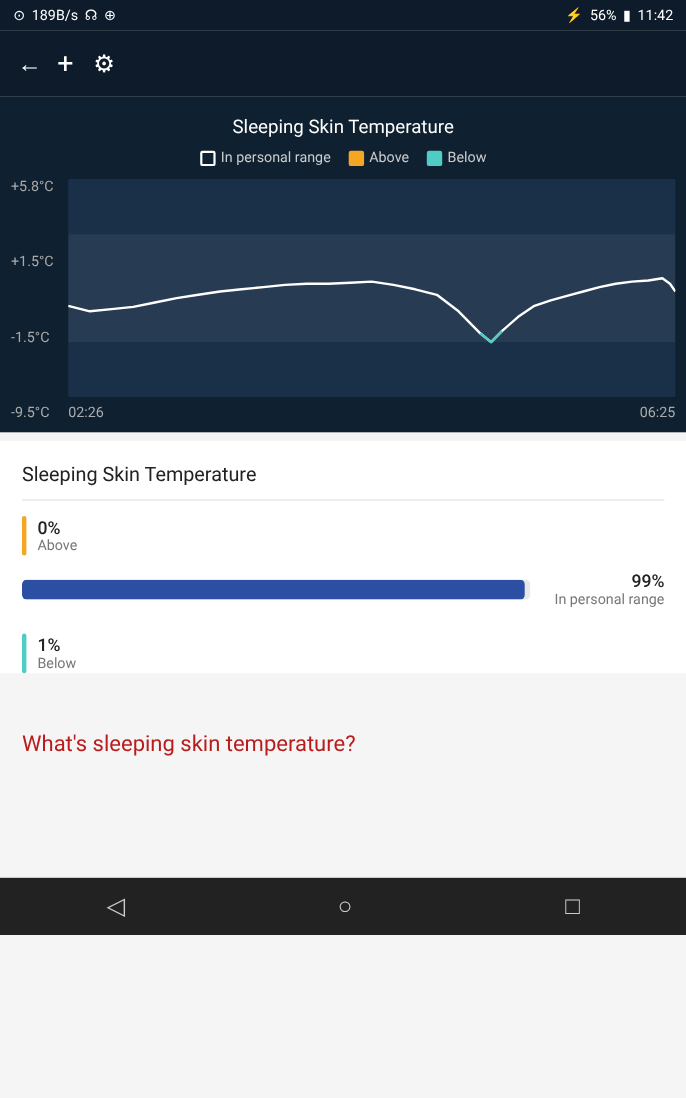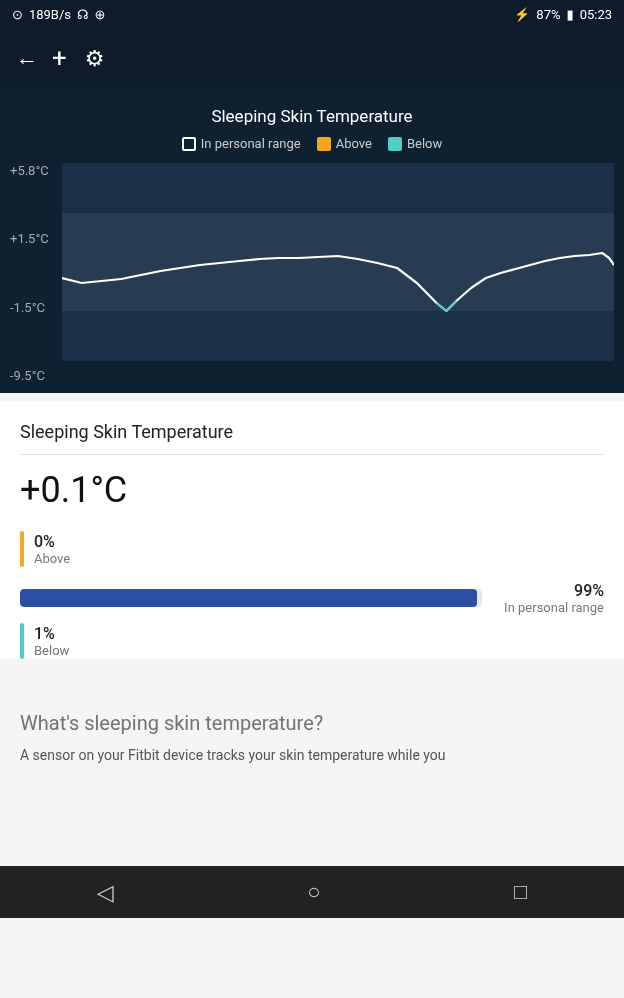--- a/index.html
+++ b/index.html
@@ -153,32 +153,32 @@
       width: 4px;
       height: 36px;
       border-radius: 2px;
       margin-right: 10px;
     }
 
     
     .stat-row-full {
       display: flex;
       align-items: center;
-      margin-bottom: 8px;
+      margin-bottom: 23px;
     }
 
     
     .whats-section {
       background: #f5f5f5;
       padding: 28px 20px 20px 20px;
       margin-top: 8px;
     }
     .whats-title {
       font-size: 20px;
-      color: #737373;
+      color: #b91c1c;
       margin-bottom: 10px;
     }
     .whats-body {
       font-size: 14px;
       color: #555;
       line-height: 1.5;
     }
 
     
     .bottom-nav {
@@ -202,23 +202,23 @@
 
 <div class="status-bar">
   <div class="status-left">
     <span>⊙</span>
     <span>189B/s</span>
     <span>☊</span>
     <span>⊕</span>
   </div>
   <div class="status-right">
     <span>⚡</span>
-    <span>87%</span>
+    <span>56%</span>
     <span>▮</span>
-    <span>05:23</span>
+    <span>11:42</span>
   </div>
 </div>
 
 <div class="header">
   <span class="header-back">←</span>
   <div class="header-icons">
     <span style="font-size:26px;">+</span>
     <span style="font-size:22px;">⚙</span>
   </div>
 </div>
@@ -298,26 +298,29 @@
           "></polyline>
 
         <polyline fill="none" stroke="#4ecdc4" stroke-width="2.2" stroke-linejoin="round" points="
             380,140
             390,148
             400,138
           "></polyline>
       </svg>
     </div>
 
+    <div class="chart-x-labels">
+      <span>02:26</span>
+      <span>06:25</span>
+    </div>
   </div>
 </div>
 
 <div class="stats-section">
   <div class="stats-title">Sleeping Skin Temperature</div>
-  <div class="temp-value">+0.1°C</div>
 
   <div class="stat-row">
     <div class="stat-side-bar stat-bar-yellow"></div>
     <div style="display:flex; flex-direction:column;">
       <span class="stat-pct">0%</span>
       <span class="stat-name">Above</span>
     </div>
   </div>
 
   <div class="stat-row-full">
@@ -334,21 +337,20 @@
     <div class="stat-side-bar stat-bar-cyan"></div>
     <div style="display:flex; flex-direction:column;">
       <span class="stat-pct">1%</span>
       <span class="stat-name">Below</span>
     </div>
   </div>
 </div>
 
 <div class="whats-section">
   <div class="whats-title">What's sleeping skin temperature?</div>
-  <div class="whats-body">A sensor on your Fitbit device tracks your skin temperature while you</div>
 </div>
 
 <div style="background:#f5f5f5; flex:1; min-height: 80px;"></div>
 
 <div class="bottom-nav">
   <span class="nav-btn">◁</span>
   <span class="nav-btn">○</span>
   <span class="nav-btn">□</span>
 </div>
 

